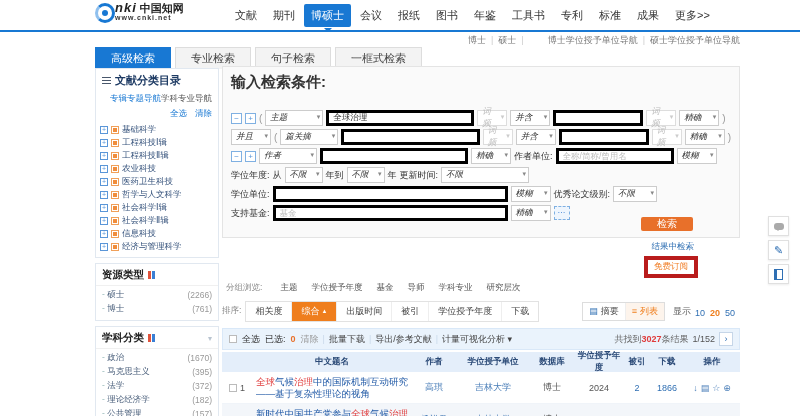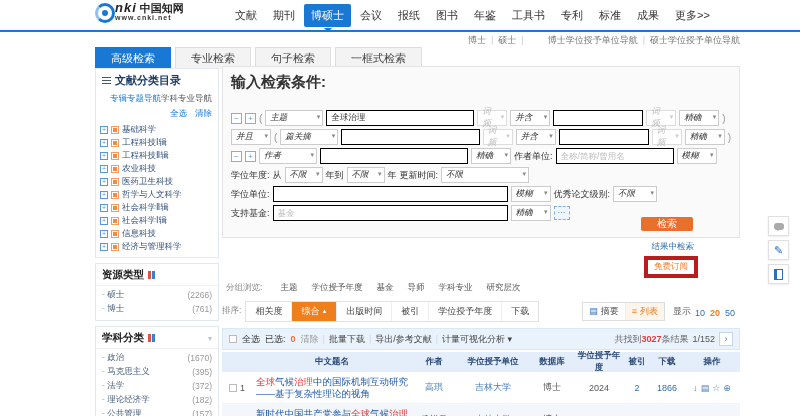--- a/index.html
+++ b/index.html
@@ -65,21 +65,21 @@
 .main{position:absolute;left:222px;top:66px;width:518px}
 .form-panel{position:relative;border:1px solid #e4e4e4;background:#fafafa;padding:6px 8px;height:172px}
 .form-title{font-size:15px;font-weight:bold;color:#333;margin-bottom:18px}
 .frow{display:flex;align-items:center;gap:3px;margin-bottom:3px}
 .sqbtn{width:11px;height:11px;border:1px solid #7fb0e2;background:#fff;color:#5a96d8;font-size:8px;line-height:9px;text-align:center;cursor:pointer;flex:0 0 auto}
 .paren{color:#999;font-size:10px}
 .sel{position:relative;display:inline-flex;align-items:center;height:16px;border:1px solid #ccc;background:#fff;font-size:8.5px;color:#333;padding:0 12px 0 4px;cursor:pointer;flex:0 0 auto}
 .sel::after{content:"▾";position:absolute;right:2px;top:2px;font-size:7px;color:#888}
 .sel.dim{color:#bbb;border-color:#ddd}
 .sel.dim::after{color:#ccc}
-.inp{height:16px;border:1px solid #000000;background:#fff;font-size:8.5px;padding:0 4px;color:#333;font-family:"Liberation Sans",sans-serif}
+.inp{height:16px;border:3px solid #000000;background:#fff;font-size:8.5px;padding:0 4px;color:#333;font-family:"Liberation Sans",sans-serif}
 .inp::placeholder{color:#bbb}
 .flabel{font-size:9px;color:#333;white-space:nowrap}
 .w-field{width:58px}.w-in1{width:148px}.w-freq{width:30px}.w-rel{width:40px}.w-in2{width:90px}
 .w-logic{width:40px}.w-unit-in{width:118px}.w-year{width:38px}.w-upd{width:88px}
 .w-wide{width:235px}.w-match{width:40px}.w-exc{width:44px}
 .more-btn{width:16px;height:14px;border:1px dashed #7fb0e2;color:#3a7fd5;font-size:8px;line-height:11px;text-align:center;background:#eef5fd;cursor:pointer}
 .chkrow{display:flex;align-items:center;gap:12px;margin:6px 0 0 58px}
 .chk{display:flex;align-items:center;gap:4px;font-size:9px;color:#333;cursor:pointer}
 .chkbox{width:9px;height:9px;border:1px solid #bbb;background:#fff;position:relative}
 .chk.checked .chkbox{background:#1878d3;border-color:#1878d3}
@@ -259,28 +259,28 @@
             <span class="ico-check">
               <span class="ico-check-dot"></span>
             </span>
             <span class="cat-label">哲学与人文科学</span>
           </div>
           <div class="cat-row">
             <span class="ico-plus">+</span>
             <span class="ico-check">
               <span class="ico-check-dot"></span>
             </span>
+            <span class="cat-label">社会科学Ⅰ辑</span>
+          </div>
+          <div class="cat-row">
+            <span class="ico-plus">+</span>
+            <span class="ico-check">
+              <span class="ico-check-dot"></span>
+            </span>
             <span class="cat-label">社会科学Ⅱ辑</span>
-          </div>
-          <div class="cat-row">
-            <span class="ico-plus">+</span>
-            <span class="ico-check">
-              <span class="ico-check-dot"></span>
-            </span>
-            <span class="cat-label">社会科学Ⅰ辑</span>
           </div>
           <div class="cat-row">
             <span class="ico-plus">+</span>
             <span class="ico-check">
               <span class="ico-check-dot"></span>
             </span>
             <span class="cat-label">信息科技</span>
           </div>
           <div class="cat-row">
             <span class="ico-plus">+</span>

